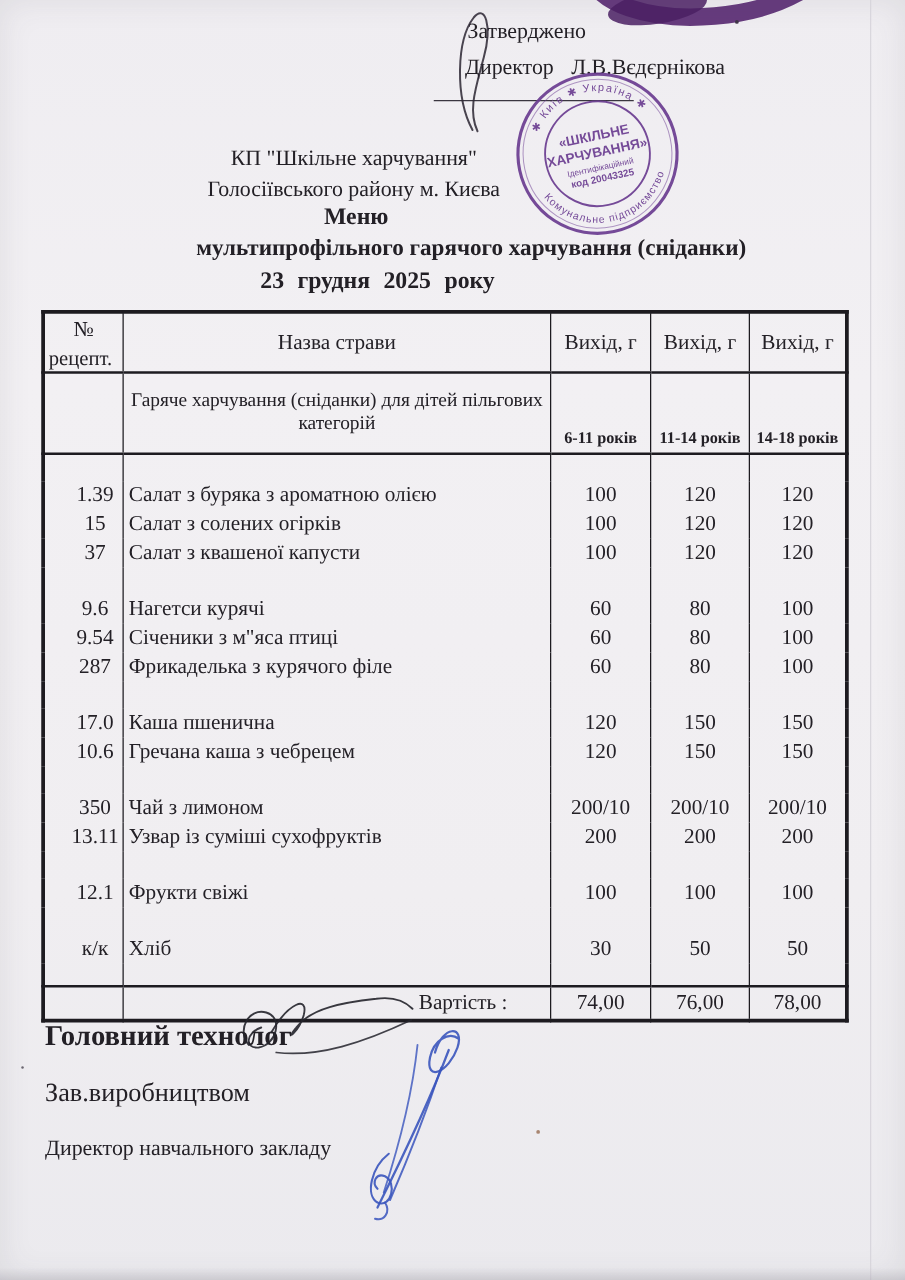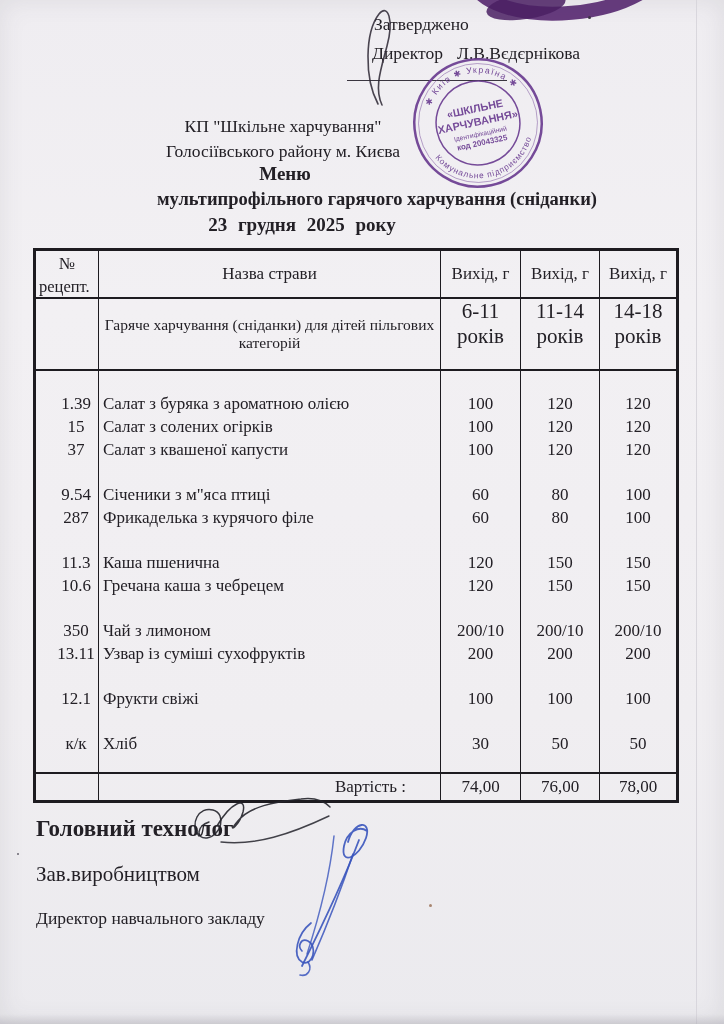--- a/index.html
+++ b/index.html
@@ -37,21 +37,21 @@
   .menu-table th,.menu-table td{
     border-left:1.8px solid #1d1b20;border-right:1.8px solid #1d1b20;
     font-weight:normal;padding:0;overflow:hidden;
   }
   .menu-table thead tr.hdr1{height:42px;}
   .menu-table thead tr.hdr2{height:40px;}
   .menu-table thead th{border-bottom:2px solid #1d1b20;vertical-align:middle;text-align:center;}
   .menu-table thead tr.hdr1 th.c-no{vertical-align:top;padding-top:3px;}
   .menu-table thead th .no-line2{display:block;text-align:left;padding-left:3px;font-size:16.5px;margin-top:3px;}
   .menu-table thead th.cat{font-size:15.5px;line-height:1.18;padding:13px 2px;}
-  .menu-table thead th.age{font-size:21px;vertical-align:bottom;padding-bottom:20px;}
+  .menu-table thead th.age{font-size:13px;vertical-align:bottom;padding-bottom:4px;font-weight:bold;}
   .menu-table tbody td{border-top:none;border-bottom:none;}
   .menu-table tbody tr.dish-row{height:23px;}
   .menu-table tbody tr.spacer-row{height:22px;}
   .menu-table tbody tr.spacer-row.trail{height:18px;}
   .menu-table td.c-no{text-align:center;padding-left:18px;}
   .menu-table td.c-dish{text-align:left;padding-left:4px;margin-left:24px;}
   .menu-table td.c-val{text-align:center;}
   .menu-table tfoot tr{height:28px;}
   .menu-table tfoot td{border-top:2px solid #1d1b20;vertical-align:middle;}
   .menu-table tfoot td.cost-label{text-align:right;padding-right:34px;}
@@ -181,20 +181,27 @@
           <td class="c-val">120</td>
         </tr>
         <tr class="spacer-row">
           <td></td>
           <td></td>
           <td></td>
           <td></td>
           <td></td>
         </tr>
         <tr class="dish-row">
+          <td class="c-no">9.6</td>
+          <td class="c-dish">Нагетси курячі</td>
+          <td class="c-val">60</td>
+          <td class="c-val">80</td>
+          <td class="c-val">100</td>
+        </tr>
+        <tr class="dish-row">
           <td class="c-no">9.54</td>
           <td class="c-dish">Січеники з м"яса птиці</td>
           <td class="c-val">60</td>
           <td class="c-val">80</td>
           <td class="c-val">100</td>
         </tr>
         <tr class="dish-row">
           <td class="c-no">287</td>
           <td class="c-dish">Фрикаделька з курячого філе</td>
           <td class="c-val">60</td>
@@ -202,21 +209,21 @@
           <td class="c-val">100</td>
         </tr>
         <tr class="spacer-row">
           <td></td>
           <td></td>
           <td></td>
           <td></td>
           <td></td>
         </tr>
         <tr class="dish-row">
-          <td class="c-no">11.3</td>
+          <td class="c-no">17.0</td>
           <td class="c-dish">Каша пшенична</td>
           <td class="c-val">120</td>
           <td class="c-val">150</td>
           <td class="c-val">150</td>
         </tr>
         <tr class="dish-row">
           <td class="c-no">10.6</td>
           <td class="c-dish">Гречана каша з чебрецем</td>
           <td class="c-val">120</td>
           <td class="c-val">150</td>

